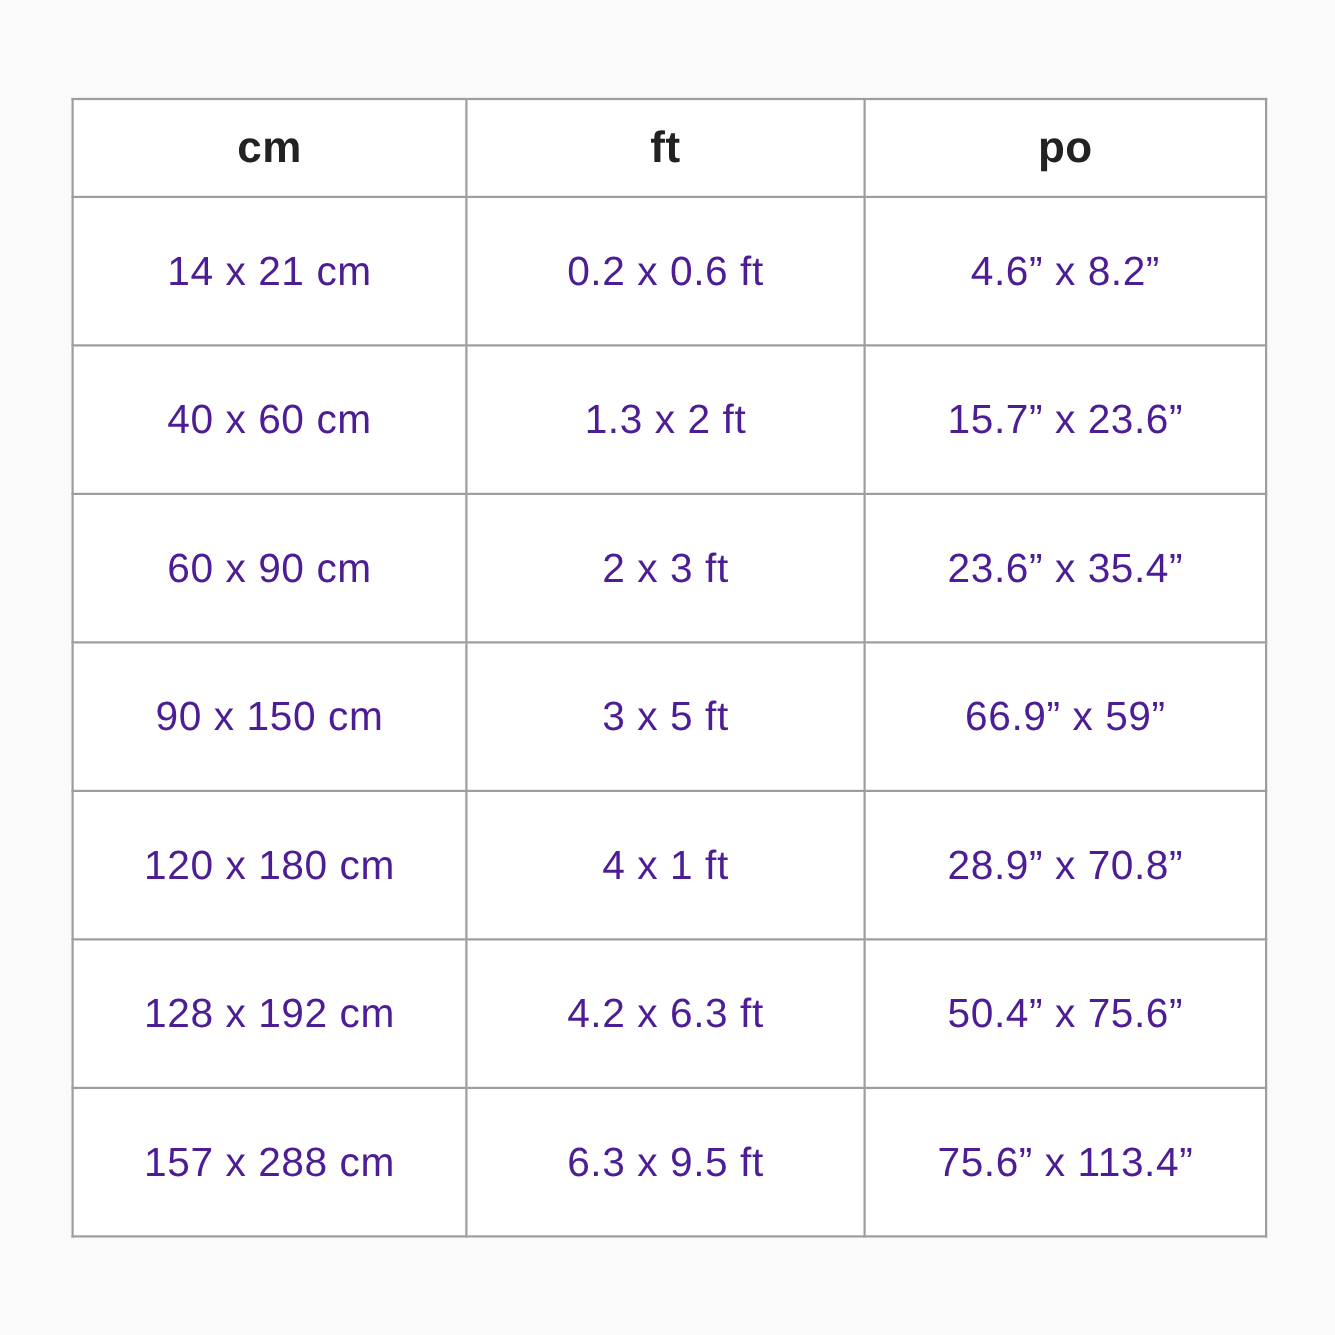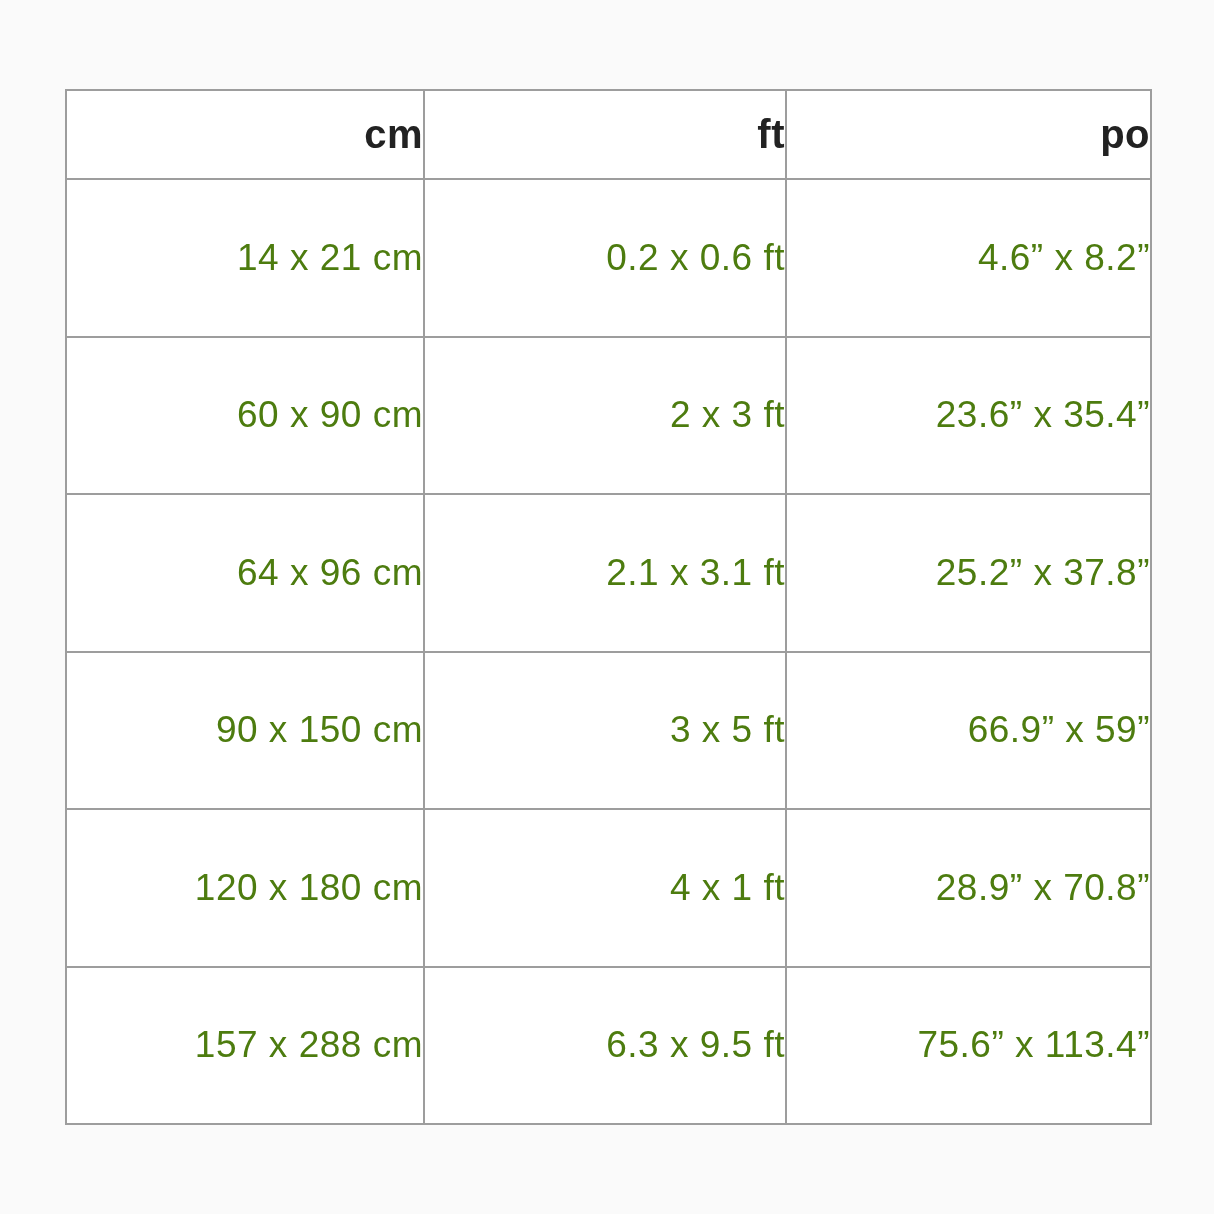--- a/index.html
+++ b/index.html
@@ -25,21 +25,21 @@
   table.conv-table {
     width: 100%;
     height: 100%;
     border-collapse: collapse;
     table-layout: fixed;
     background: #ffffff;
   }
   table.conv-table th,
   table.conv-table td {
     border: 2px solid #9d9d9d;
-    text-align: right;
+    text-align: center;
     vertical-align: middle;
     padding: 0;
     white-space: nowrap;
     overflow: hidden;
   }
   table.conv-table thead tr {
     height: 89px;
   }
   table.conv-table th {
     font-size: 40px;
@@ -47,21 +47,21 @@
     letter-spacing: 0.5px;
     color: #222222;
   }
   table.conv-table tbody tr {
     height: 94.7px;
   }
   table.conv-table td {
     font-size: 37px;
     font-weight: 400;
     letter-spacing: 0.5px;
-    color: #4d7c0f;
+    color: #4c1d95;
   }
 </style>
 </head>
 <body>
 
 <div class="table-wrap">
   <table class="conv-table">
     <colgroup>
       <col style="width:358px">
       <col style="width:362px">
@@ -74,39 +74,44 @@
         <th>po</th>
       </tr>
     </thead>
     <tbody id="table-body">
         <tr>
           <td>14 x 21 cm</td>
           <td>0.2 x 0.6 ft</td>
           <td>4.6” x 8.2”</td>
         </tr>
         <tr>
+          <td>40 x 60 cm</td>
+          <td>1.3 x 2 ft</td>
+          <td>15.7” x 23.6”</td>
+        </tr>
+        <tr>
           <td>60 x 90 cm</td>
           <td>2 x 3 ft</td>
           <td>23.6” x 35.4”</td>
-        </tr>
-        <tr>
-          <td>64 x 96 cm</td>
-          <td>2.1 x 3.1 ft</td>
-          <td>25.2” x 37.8”</td>
         </tr>
         <tr>
           <td>90 x 150 cm</td>
           <td>3 x 5 ft</td>
           <td>66.9” x 59”</td>
         </tr>
         <tr>
           <td>120 x 180 cm</td>
           <td>4 x 1 ft</td>
           <td>28.9” x 70.8”</td>
         </tr>
         <tr>
+          <td>128 x 192 cm</td>
+          <td>4.2 x 6.3 ft</td>
+          <td>50.4” x 75.6”</td>
+        </tr>
+        <tr>
           <td>157 x 288 cm</td>
           <td>6.3 x 9.5 ft</td>
           <td>75.6” x 113.4”</td>
         </tr>
       </tbody>
   </table>
 </div>
 
 </body></html>

